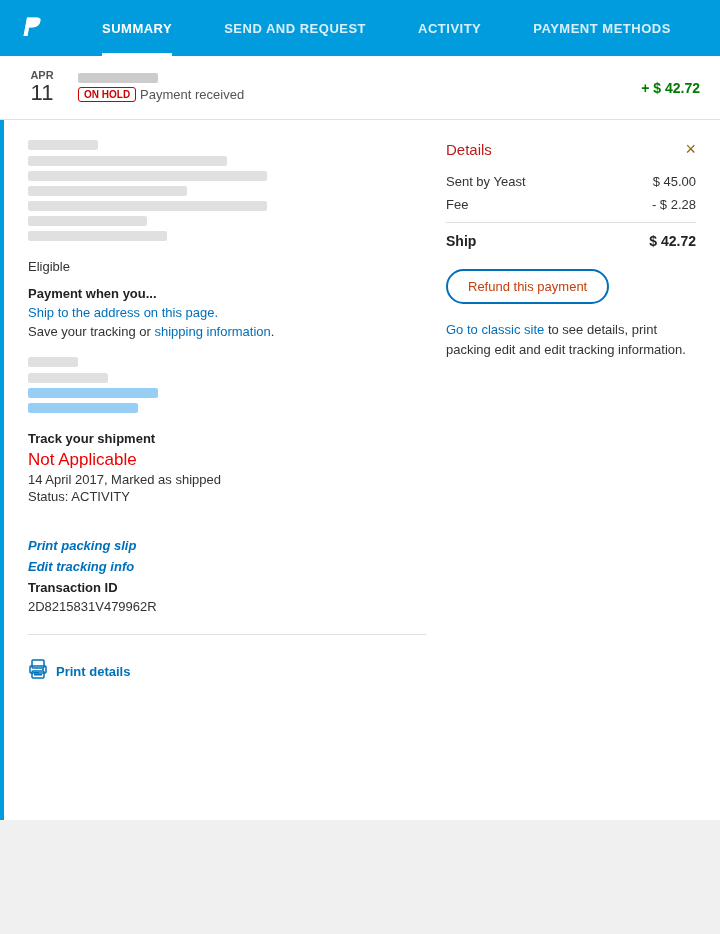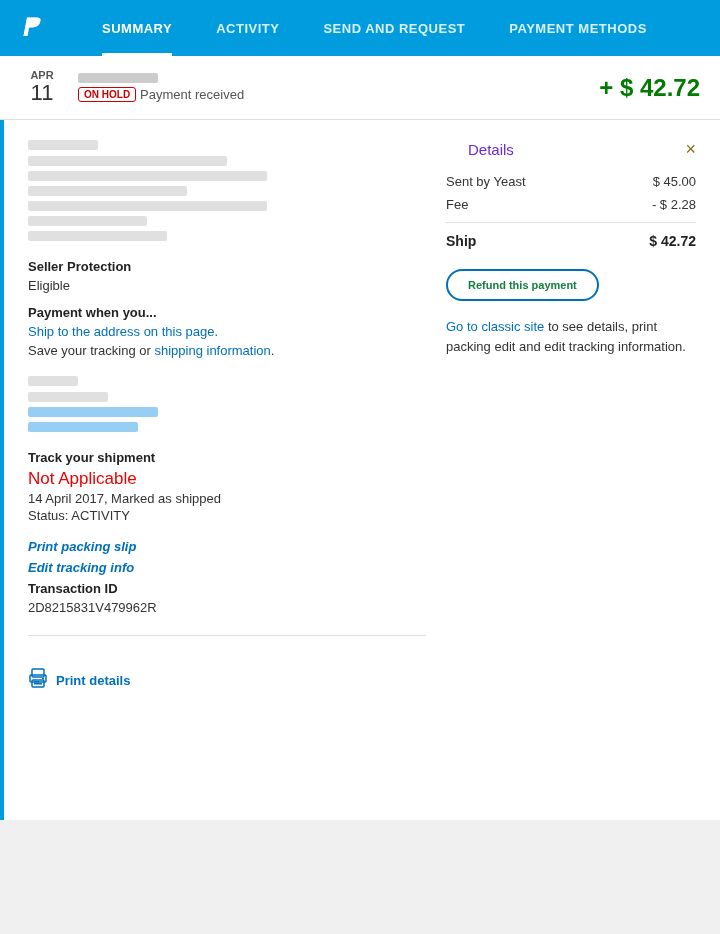--- a/index.html
+++ b/index.html
@@ -18,21 +18,21 @@
       color: white;
       font-size: 24px;
       font-weight: bold;
       margin-right: 40px;
       display: flex; align-items: center;
     }
     .header-logo svg { width: 24px; height: 28px; }
     .header-nav {
       display: flex;
       align-items: flex-end;
-      gap: 8px;
+      gap: 16px;
     }
     .nav-item {
       color: rgba(255,255,255,0.85);
       font-size: 13px;
       font-weight: bold;
       padding: 0 18px;
       height: 56px;
       display: flex;
       align-items: center;
       cursor: pointer;
@@ -101,21 +101,21 @@
       font-size: 10px;
       font-weight: bold;
       padding: 1px 5px;
       border-radius: 3px;
     }
     .transaction-desc {
       color: #555;
       font-size: 13px;
     }
     .transaction-amount {
-      font-size: 24px;
+      font-size: 14px;
       color: #007a00;
       font-weight: bold;
       white-space: nowrap;
     }
 
     
     .main-content {
       background: white;
       margin: 0;
       border-left: 4px solid #009cde;
@@ -214,58 +214,57 @@
       opacity: 0.7;
     }
     .paid-by-email {
       background: #6abaee;
       height: 10px;
       width: 110px;
       border-radius: 2px;
       opacity: 0.7;
     }
 
-    .track-shipment-section { margin-bottom: 16px; }
+    .track-shipment-section { margin-bottom: 34px; }
     .track-status { color: #e00; font-size: 17px; margin-bottom: 2px; }
     .track-date { font-size: 13px; color: #333; margin-bottom: 2px; }
     .track-pending { font-size: 13px; color: #333; margin-bottom: 12px; }
 
     .print-link { color: #0070ba; font-size: 13px; cursor: pointer; margin-bottom: 6px; display: block; font-weight: bold; font-style: italic; }
 
     .transaction-id-section { margin-bottom: 20px; }
     .transaction-id-value { font-size: 13px; color: #333; }
 
     .print-details-row {
       display: flex;
       align-items: center;
       gap: 8px;
       margin-top: 10px;
-      padding-top: 32px;
+      padding-top: 24px;
       border-top: 1px solid #e0e0e0;
     }
     .printer-icon { color: #0070ba; font-size: 18px; }
 
     
     .right-col {
       width: 250px;
       flex-shrink: 0;
       position: relative;
     }
 
     .details-header {
       display: flex;
       justify-content: space-between;
       align-items: center;
       margin-bottom: 12px;
     }
     .details-title {
       font-size: 15px;
-      color: #6d28d9;
+      color: #b91c1c;
       font-weight: normal;
-      margin-left: 22px;
     }
     .close-btn {
       color: #8b6914;
       font-size: 18px;
       cursor: pointer;
       line-height: 1;
     }
 
     .details-row {
       display: flex;
@@ -285,27 +284,27 @@
       font-size: 14px;
       color: #222;
       font-weight: bold;
       padding: 4px 0;
       margin-bottom: 16px;
     }
 
     .refund-btn {
       display: inline-block;
       border: 2px solid #0070ba;
-      color: #15803d;
+      color: #c2410c;
       background: white;
       border-radius: 20px;
       padding: 8px 20px;
-      font-size: 11px;
-      cursor: pointer;
-      font-weight: bold;
+      font-size: 13px;
+      cursor: pointer;
+      font-weight: normal;
       margin-bottom: 16px;
     }
 
     .classic-site-text {
       font-size: 13px;
       color: #333;
       line-height: 1.5;
     }
     .classic-site-text a, .classic-link {
       color: #0070ba;
@@ -318,22 +317,22 @@
 
 <div class="header">
   <div class="header-logo">
     <svg viewBox="0 0 24 28" fill="none" xmlns="http://www.w3.org/2000/svg">
       <path d="M20.5 5.5C20.5 10.5 17 13.5 12 13.5H9L7.5 22H3.5L7 3.5H15C18.5 3.5 20.5 4 20.5 5.5Z" fill="white"></path>
       <path d="M9 13.5H12C17 13.5 20.5 10.5 20.5 5.5C20.5 4 18.5 3.5 15 3.5H7L3.5 22H7.5L9 13.5Z" fill="white" opacity="0.6"></path>
     </svg>
   </div>
   <nav class="header-nav">
     <div class="nav-item active">SUMMARY</div>
+    <div class="nav-item">SEND AND REQUEST</div>
     <div class="nav-item">ACTIVITY</div>
-    <div class="nav-item">SEND AND REQUEST</div>
     <div class="nav-item">PAYMENT METHODS</div>
   </nav>
 </div>
 
 <div class="transaction-bar">
   <div class="date-block">
     <div class="date-month">APR</div>
     <div class="date-day">11</div>
   </div>
   <div class="transaction-info">
@@ -354,21 +353,20 @@
       <div class="address-label"></div>
       <div class="blurred-line w50"></div>
       <div class="blurred-line w60"></div>
       <div class="blurred-line w40"></div>
       <div class="blurred-line w60"></div>
       <div class="blurred-line w30"></div>
       <div class="blurred-line w35"></div>
     </div>
 
     <div>
-      <div class="section-label">Seller Protection</div>
       <div class="section-value">Eligible</div>
     </div>
 
     <div class="eligible-section">
       <div class="section-label">Payment when you...</div>
       <div class="eligible-conditions">Ship to the address on this page.</div>
       <div class="eligible-conditions-text">
         <span>Save your tracking or </span><span class="link-text">shipping information</span><span>.</span>
       </div>
     </div>

